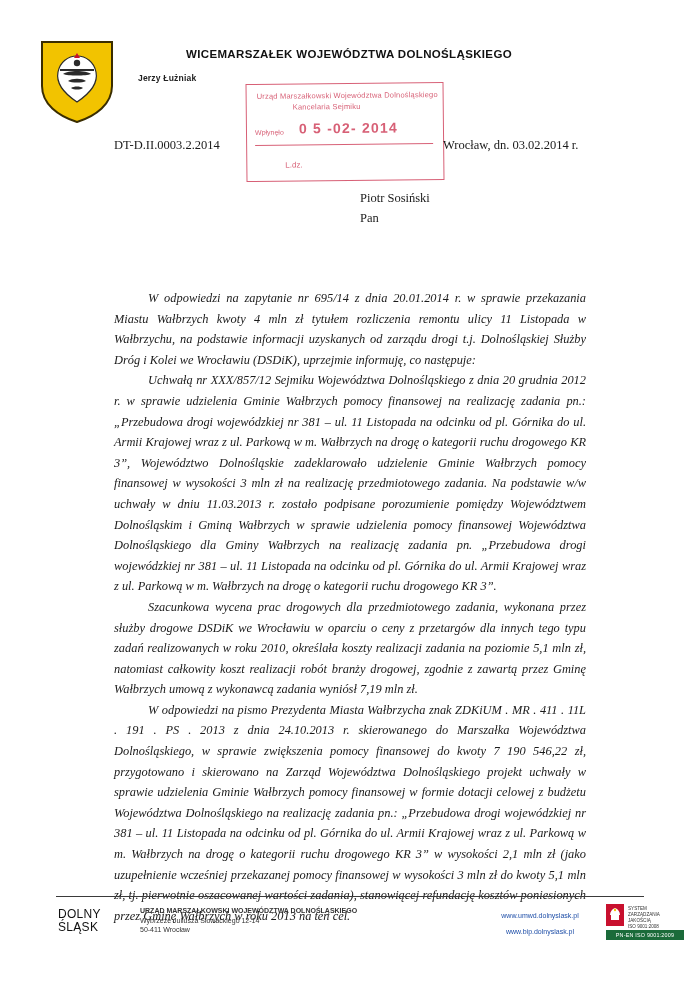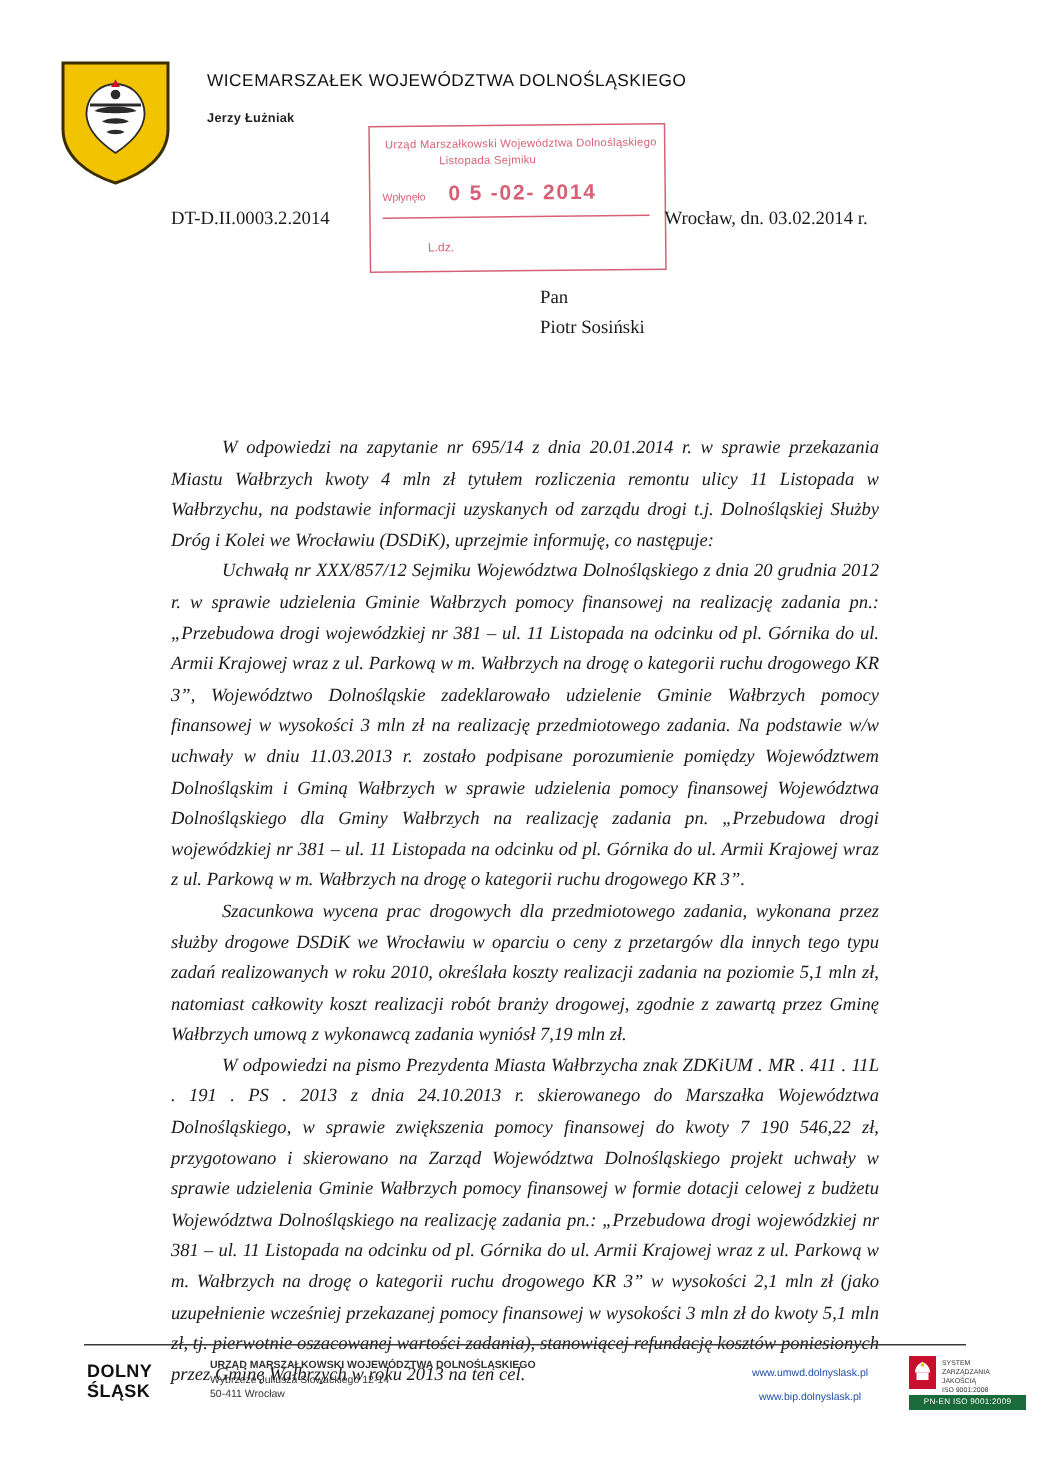--- a/index.html
+++ b/index.html
@@ -38,24 +38,25 @@
 
   .header-text {
     position: absolute;
     left: 138px;
     top: 14px;
     width: 480px;
   }
   .header-title {
     font-family: "Liberation Sans", sans-serif;
     font-size: 11.5px;
-    font-weight: normal;
+    font-weight: bold;
     letter-spacing: 0.35px;
     color: #111111;
     white-space: nowrap;
+    margin-left: 48px;
   }
   .header-subtitle {
     font-family: "Liberation Sans", sans-serif;
     font-size: 8.5px;
     font-weight: bold;
     color: #222222;
     margin-top: 13px;
     letter-spacing: 0.2px;
   }
 
@@ -181,21 +182,21 @@
     top: 0;
     width: 588px;
     border-top: 1px solid #3a3a3a;
   }
   .footer-logo {
     position: absolute;
     left: 58px;
     top: 12px;
     font-family: "Liberation Sans", sans-serif;
     font-size: 12px;
-    font-weight: bold;
+    font-weight: normal;
     line-height: 13px;
     letter-spacing: 0.3px;
     color: #111111;
   }
   .footer-addr {
     position: absolute;
     left: 140px;
     top: 10px;
     font-family: "Liberation Sans", sans-serif;
     font-size: 7px;
@@ -269,35 +270,35 @@
     </div>
 
     <div class="header-text">
       <div class="header-title">WICEMARSZAŁEK WOJEWÓDZTWA DOLNOŚLĄSKIEGO</div>
       <div class="header-subtitle">Jerzy Łużniak</div>
     </div>
   </div>
 
   <div class="stamp">
     <div class="stamp-line1">Urząd Marszałkowski Województwa Dolnośląskiego</div>
-    <div class="stamp-line2">Listopada Sejmiku</div>
+    <div class="stamp-line2">Kancelaria Sejmiku</div>
     <div class="stamp-wplyn">Wpłynęło</div>
     <div class="stamp-date">0 5 -02- 2014</div>
     <div class="stamp-rule"></div>
     <div class="stamp-ldz">L.dz.</div>
   </div>
 
   <div class="ref-row">
     <div class="ref-sign">DT-D.II.0003.2.2014</div>
     <div class="ref-place">Wrocław, dn. 03.02.2014 r.</div>
   </div>
 
   <div class="addressee">
+    <div>Piotr Sosiński</div>
     <div>Pan</div>
-    <div>Piotr Sosiński</div>
   </div>
 
   <div class="body-text">
     <p>W odpowiedzi na zapytanie nr 695/14 z dnia 20.01.2014 r. w sprawie przekazania Miastu Wałbrzych kwoty 4 mln zł tytułem rozliczenia remontu ulicy 11 Listopada w Wałbrzychu, na podstawie informacji uzyskanych od zarządu drogi t.j. Dolnośląskiej Służby Dróg i Kolei we Wrocławiu (DSDiK), uprzejmie informuję, co następuje:</p>
     <p>Uchwałą nr XXX/857/12 Sejmiku Województwa Dolnośląskiego z dnia 20 grudnia 2012 r. w sprawie udzielenia Gminie Wałbrzych pomocy finansowej na realizację zadania pn.: „Przebudowa drogi wojewódzkiej nr 381 – ul. 11 Listopada na odcinku od pl. Górnika do ul. Armii Krajowej wraz z ul. Parkową w m. Wałbrzych na drogę o kategorii ruchu drogowego KR 3”, Województwo Dolnośląskie zadeklarowało udzielenie Gminie Wałbrzych pomocy finansowej w wysokości 3 mln zł na realizację przedmiotowego zadania. Na podstawie w/w uchwały w dniu 11.03.2013 r. zostało podpisane porozumienie pomiędzy Województwem Dolnośląskim i Gminą Wałbrzych w sprawie udzielenia pomocy finansowej Województwa Dolnośląskiego dla Gminy Wałbrzych na realizację zadania pn. „Przebudowa drogi wojewódzkiej nr 381 – ul. 11 Listopada na odcinku od pl. Górnika do ul. Armii Krajowej wraz z ul. Parkową w m. Wałbrzych na drogę o kategorii ruchu drogowego KR 3”.</p>
     <p>Szacunkowa wycena prac drogowych dla przedmiotowego zadania, wykonana przez służby drogowe DSDiK we Wrocławiu w oparciu o ceny z przetargów dla innych tego typu zadań realizowanych w roku 2010, określała koszty realizacji zadania na poziomie 5,1 mln zł, natomiast całkowity koszt realizacji robót branży drogowej, zgodnie z zawartą przez Gminę Wałbrzych umową z wykonawcą zadania wyniósł 7,19 mln zł.</p>
     <p>W odpowiedzi na pismo Prezydenta Miasta Wałbrzycha znak ZDKiUM . MR . 411 . 11L . 191 . PS . 2013 z dnia 24.10.2013 r. skierowanego do Marszałka Województwa Dolnośląskiego, w sprawie zwiększenia pomocy finansowej do kwoty 7 190 546,22 zł, przygotowano i skierowano na Zarząd Województwa Dolnośląskiego projekt uchwały w sprawie udzielenia Gminie Wałbrzych pomocy finansowej w formie dotacji celowej z budżetu Województwa Dolnośląskiego na realizację zadania pn.: „Przebudowa drogi wojewódzkiej nr 381 – ul. 11 Listopada na odcinku od pl. Górnika do ul. Armii Krajowej wraz z ul. Parkową w m. Wałbrzych na drogę o kategorii ruchu drogowego KR 3” w wysokości 2,1 mln zł (jako uzupełnienie wcześniej przekazanej pomocy finansowej w wysokości 3 mln zł do kwoty 5,1 mln zł, tj. pierwotnie oszacowanej wartości zadania), stanowiącej refundację kosztów poniesionych przez Gminę Wałbrzych w roku 2013 na ten cel.</p>
   </div>
 
   <div class="footer">

